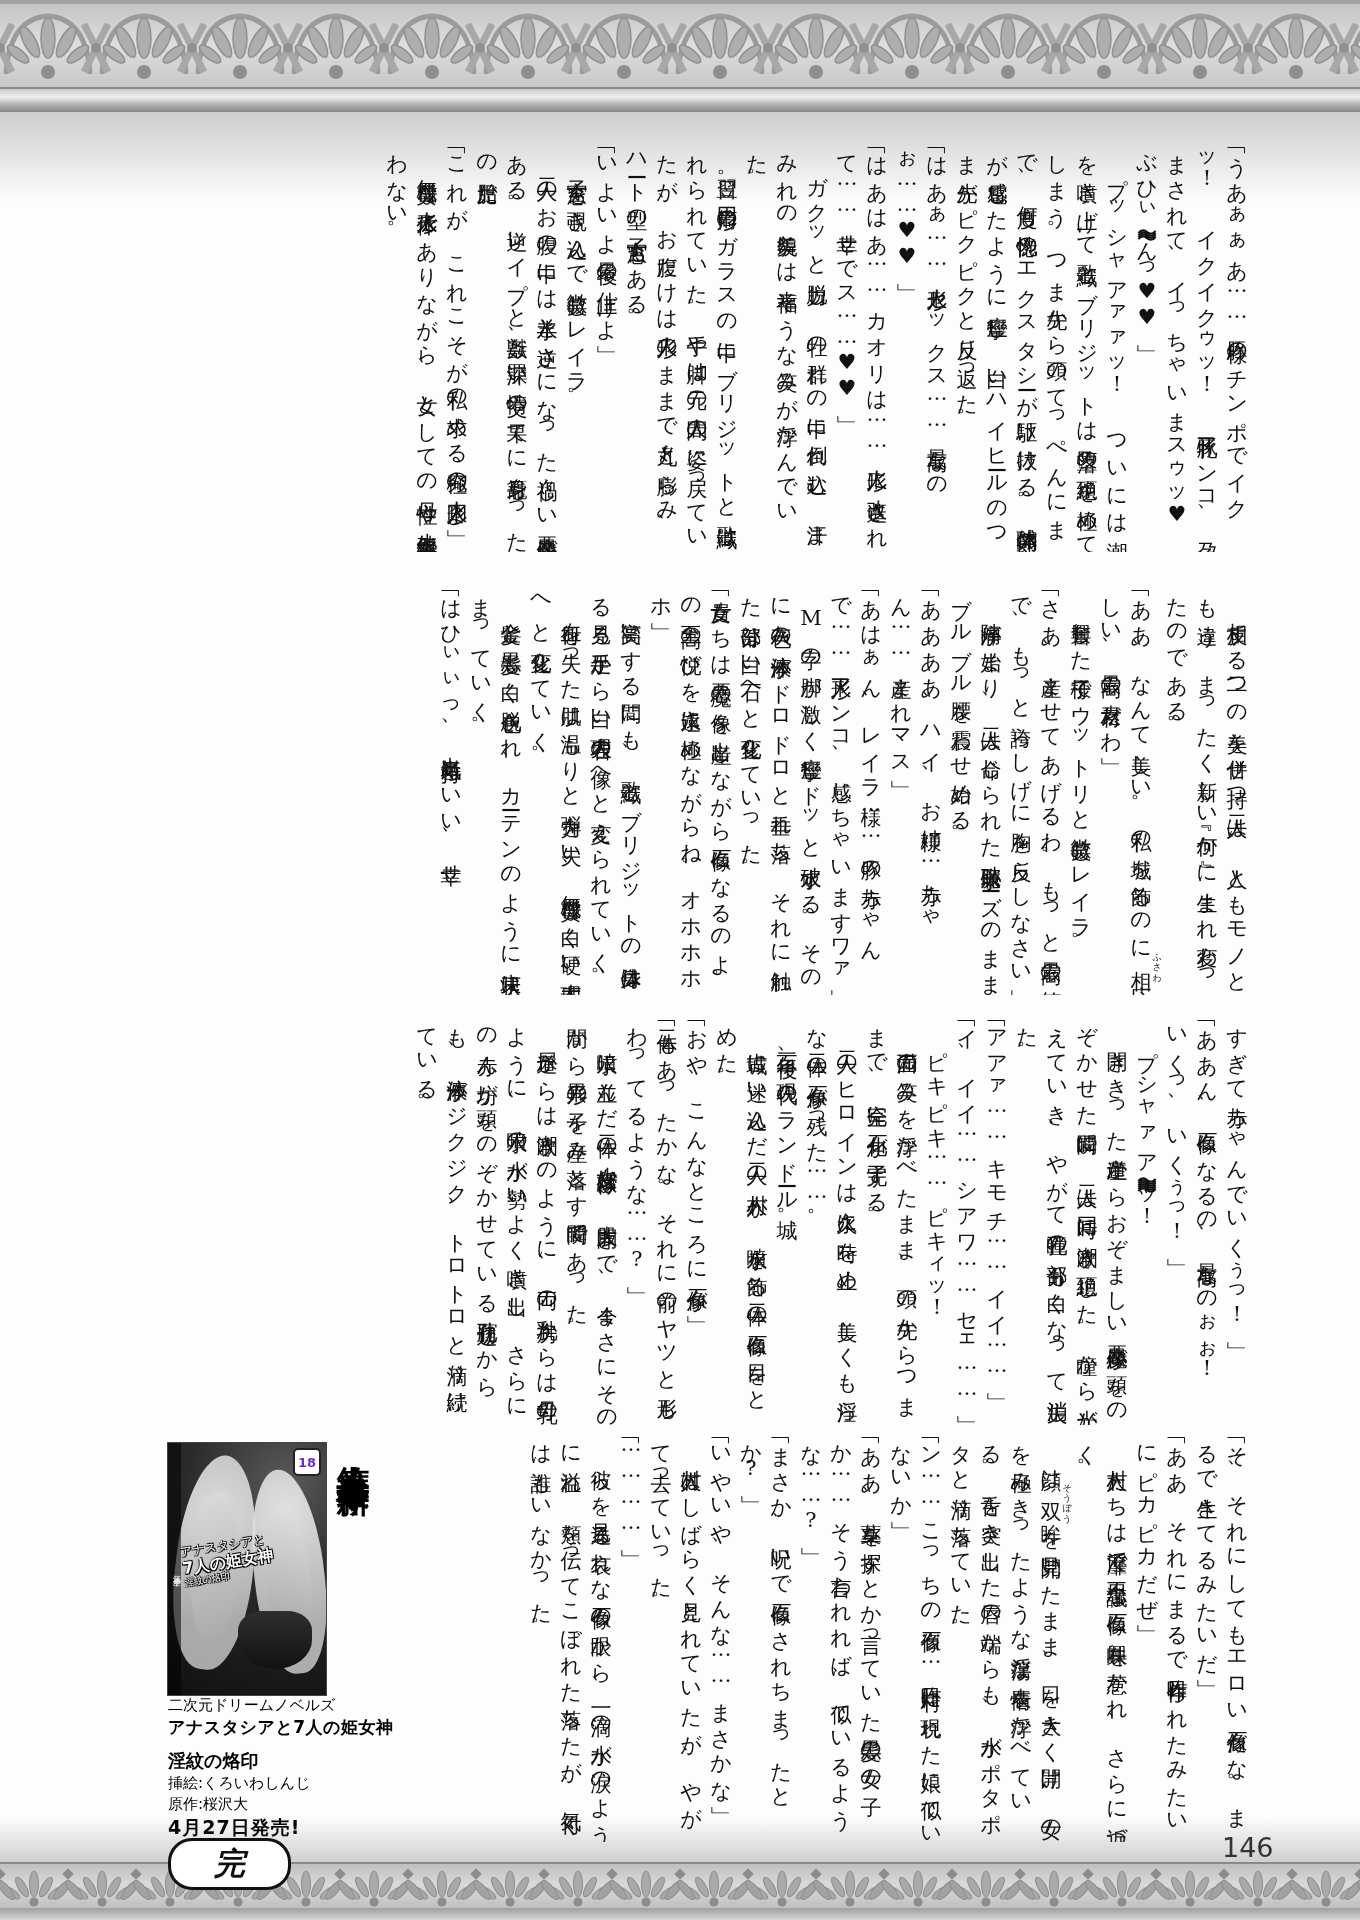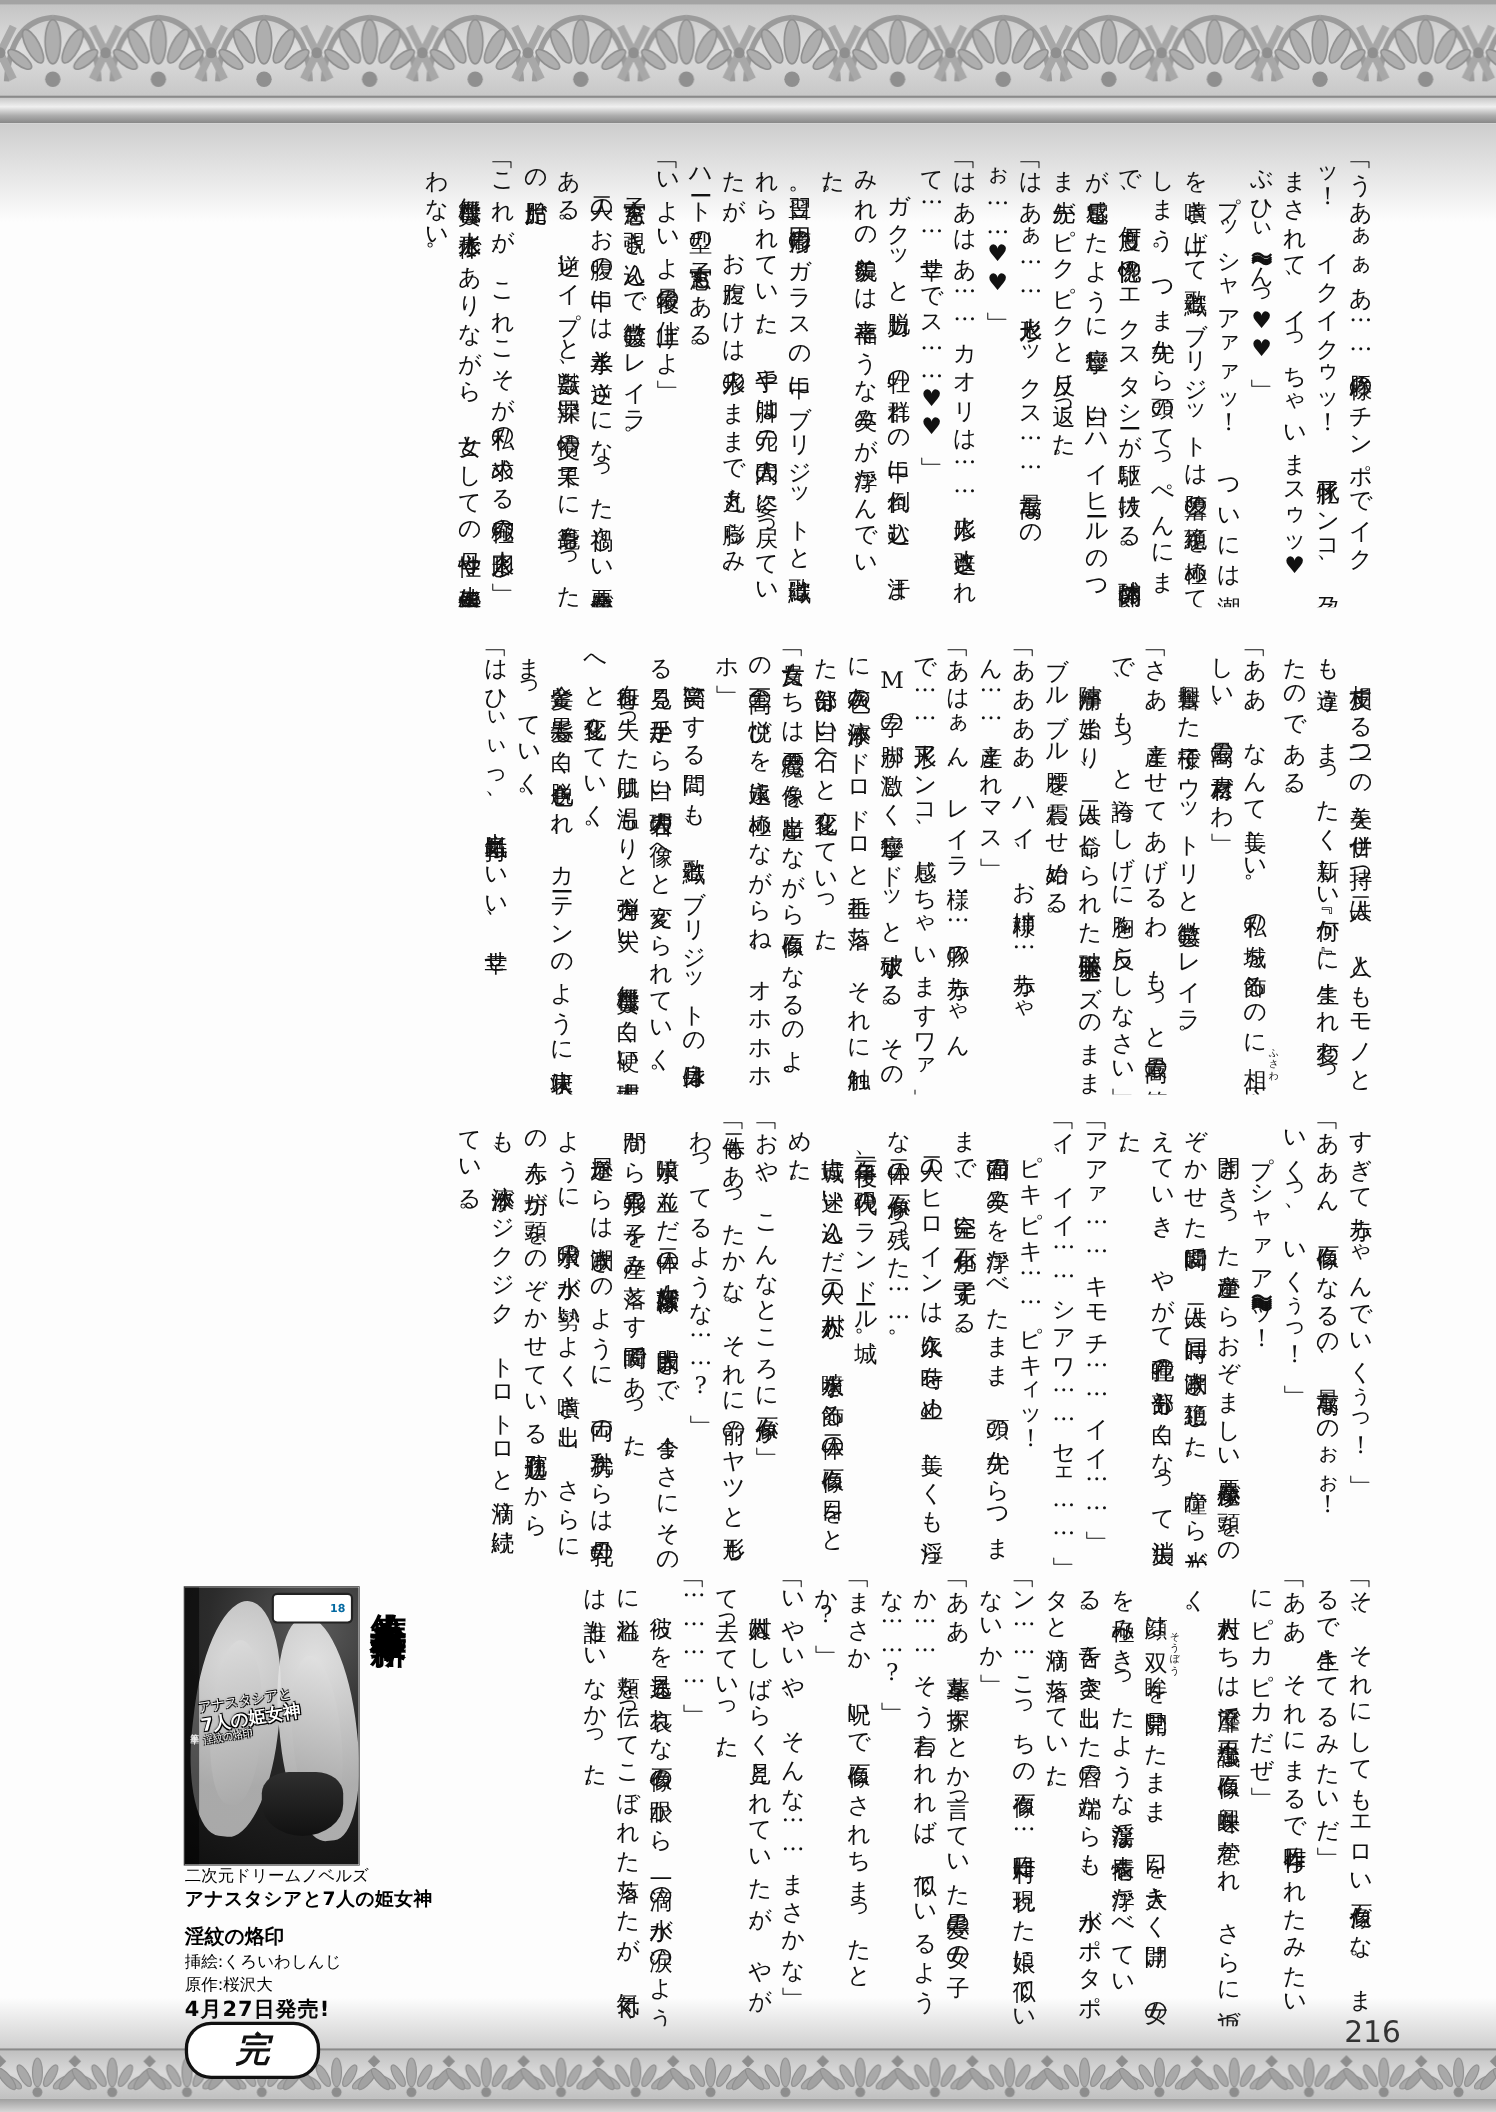--- a/index.html
+++ b/index.html
@@ -33,22 +33,22 @@
   .ad-headline{position:absolute;left:170px;top:0px;height:330px;
       writing-mode:vertical-rl;text-orientation:upright;
       font-weight:bold;font-size:33px;letter-spacing:3px;color:#000;}
   .cover{position:absolute;left:8px;top:3px;width:158px;height:252px;
       background:radial-gradient(circle at 75% 15%,#5a5a5a 0%,#2b2b2b 40%,#101010 100%);
       overflow:hidden;box-shadow:0 0 0 1px #444;}
   .cover .spine{position:absolute;left:0;top:0;width:13px;height:100%;
       background:rgba(0,0,0,.55);color:#eee;writing-mode:vertical-rl;text-orientation:upright;
       font-size:8px;letter-spacing:1px;padding-top:4px;box-sizing:border-box;text-align:center;}
   .badge18{position:absolute;right:5px;top:5px;width:24px;height:24px;background:#fff;
-      border:2px solid #222;border-radius:5px;font-weight:bold;font-size:10px;
-      display:flex;align-items:center;justify-content:center;color:#0369a1;padding-left:46px;}
+      border:2px solid #222;border-radius:5px;font-weight:bold;font-size:13px;
+      display:flex;align-items:center;justify-content:center;color:#6d28d9;}
   .fig{position:absolute;border-radius:48% 52% 44% 46%;}
   .fig.hair1{left:8px;top:12px;width:78px;height:215px;
       background:radial-gradient(circle at 40% 25%,#ededed,#b9b9b9 70%);transform:rotate(7deg);opacity:.9;}
   .fig.body1{left:24px;top:48px;width:46px;height:150px;
       background:linear-gradient(160deg,#dcdcdc,#a8a8a8);transform:rotate(4deg);}
   .fig.hair2{left:86px;top:26px;width:70px;height:205px;
       background:radial-gradient(circle at 55% 20%,#f0f0f0,#bdbdbd 70%);transform:rotate(-6deg);opacity:.9;}
   .fig.body2{left:98px;top:62px;width:44px;height:145px;
       background:linear-gradient(200deg,#e3e3e3,#9f9f9f);transform:rotate(-5deg);}
   .fig.skirt{left:70px;top:168px;width:74px;height:58px;border-radius:40% 40% 60% 60%;
@@ -204,21 +204,21 @@
       <div class="ad-credit">挿絵:くろいわしんじ</div>
       <div class="ad-credit">原作:桜沢大</div>
       <div class="ad-release">4月27日発売!</div>
     </div>
   </aside>
 
   <div class="bottom-shade"></div>
   <div class="end-pill">
     <span>完</span>
   </div>
-  <div class="page-number">216</div>
+  <div class="page-number">146</div>
 
   <svg class="bbot" width="1360" height="58" viewBox="0 0 1360 58">
     <defs>
       <linearGradient id="gband2" x1="0" y1="0" x2="0" y2="1">
         <stop offset="0" stop-color="#bdbdbd"></stop>
           <stop offset="0.5" stop-color="#dadada"></stop>
           <stop offset="1" stop-color="#c0c0c0"></stop>
       </linearGradient>
       <linearGradient id="gcurl" x1="0" y1="0" x2="0" y2="1">
         <stop offset="0" stop-color="#9f9f9f"></stop>

